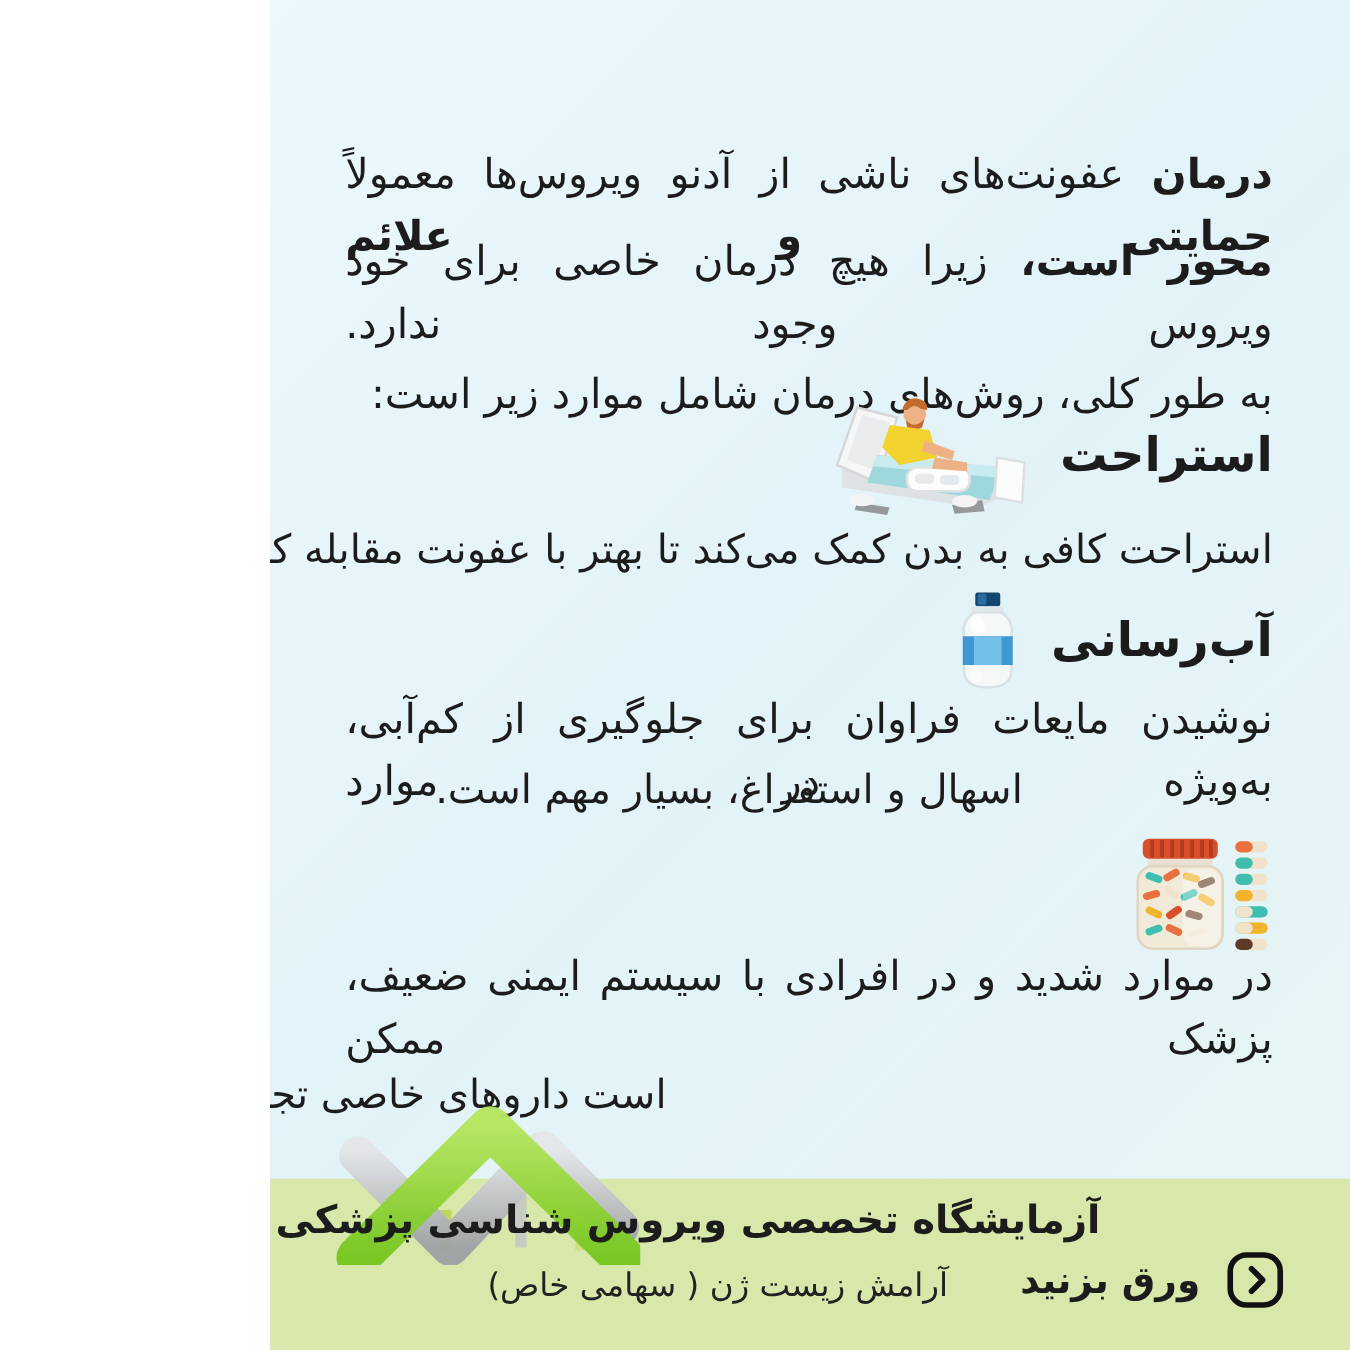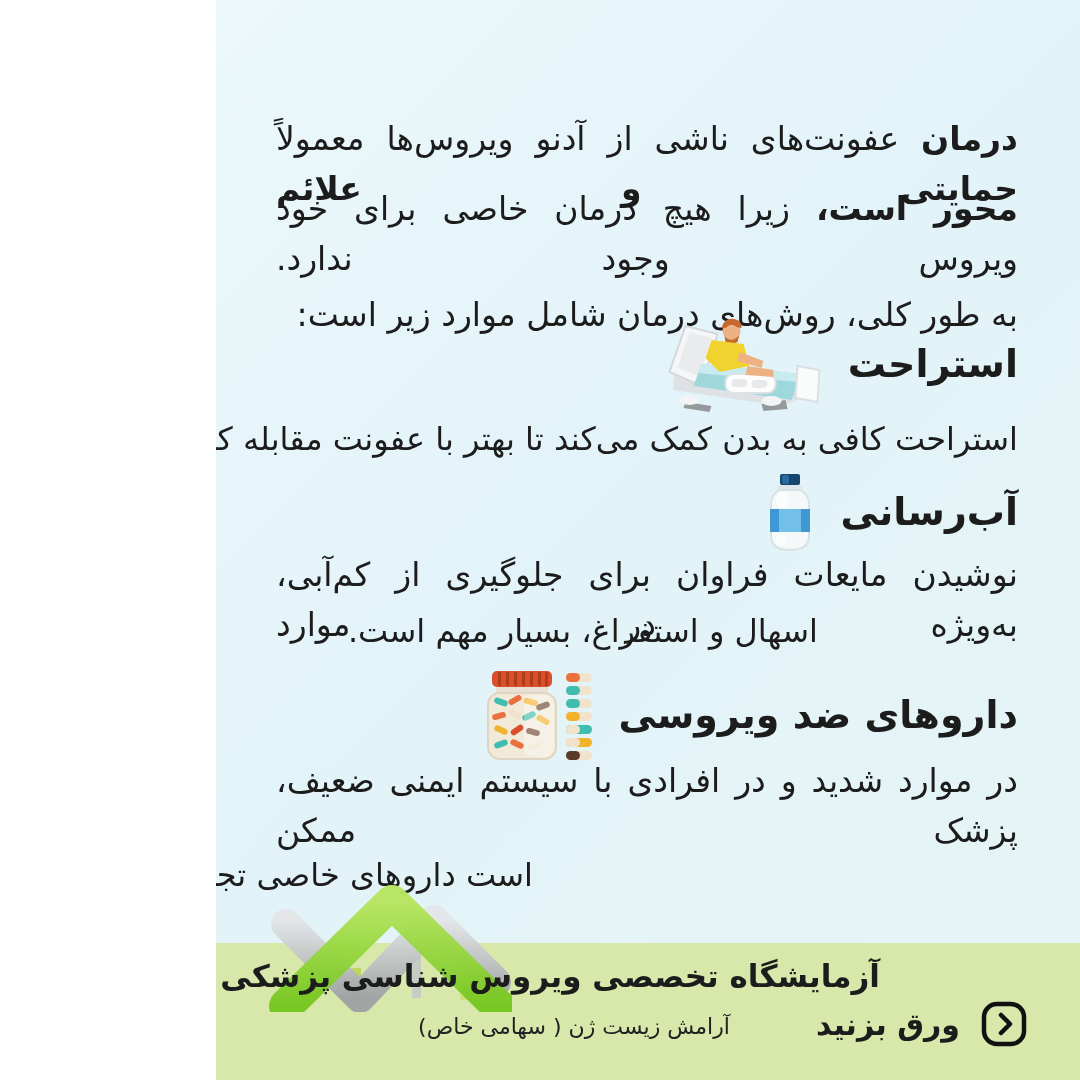--- a/index.html
+++ b/index.html
@@ -24,21 +24,21 @@
   .sec-head .icon-wrap{flex:0 0 auto;display:flex;align-items:center;}
   .body-line{position:absolute;font-size:32px;line-height:46px;white-space:nowrap;text-align:right;}
   .footer-band{position:absolute;left:0;right:0;top:943px;height:137px;background:#d7e8aa;}
   .logo{position:absolute;left:48px;top:880px;z-index:3;}
   .footer-title{
     position:absolute;left:52px;top:958px;width:612px;z-index:4;
     font-weight:700;font-size:31px;text-align:center;white-space:nowrap;
   }
   .footer-sub{
     position:absolute;left:52px;top:1014px;width:612px;z-index:4;
-    font-size:22px;text-align:center;color:#222;
+    font-size:26px;text-align:center;color:#222;
   }
   .swipe{
     position:absolute;right:52px;top:1000px;z-index:4;
     display:flex;align-items:center;gap:20px;
     font-weight:700;font-size:30px;
     cursor:pointer;
   }
 </style>
 </head>
 <body>
@@ -100,21 +100,20 @@
         <rect x="17" y="36" width="22" height="23" fill="#72bfe8"></rect>
         <ellipse cx="20" cy="27" rx="6" ry="8" fill="#ffffff" opacity="0.75"></ellipse>
         <ellipse cx="19" cy="67" rx="5" ry="6" fill="#ffffff" opacity="0.6"></ellipse>
       </svg>
     </span>
   </div>
   <div class="line just" style="top:550px;">نوشیدن مایعات فراوان برای جلوگیری از کم‌آبی، به‌ویژه در موارد</div>
   <div class="body-line" style="top:608px;right:262px;">اسهال و استفراغ، بسیار مهم است.</div>
 
   <div class="sec-head" style="top:668px;height:94px;">
-    <span>داروهای ضد ویروسی</span>
     <span class="icon-wrap">
       <svg width="114" height="92" viewBox="0 0 114 92" aria-hidden="true">
 
         <rect x="14" y="16" width="52" height="10" fill="#e8e0d4"></rect>
         <rect x="6" y="24" width="68" height="66" rx="12" fill="#f2ead9" stroke="#e0d4c2" stroke-width="2"></rect>
 
         <g>
           <rect x="12" y="30" width="14" height="6" rx="3" fill="#3fbdae" transform="rotate(20 19 33)"></rect>
           <rect x="26" y="28" width="14" height="6" rx="3" fill="#e8713f" transform="rotate(-30 33 31)"></rect>
           <rect x="42" y="30" width="14" height="6" rx="3" fill="#f2b32c" transform="rotate(15 49 33)"></rect>

